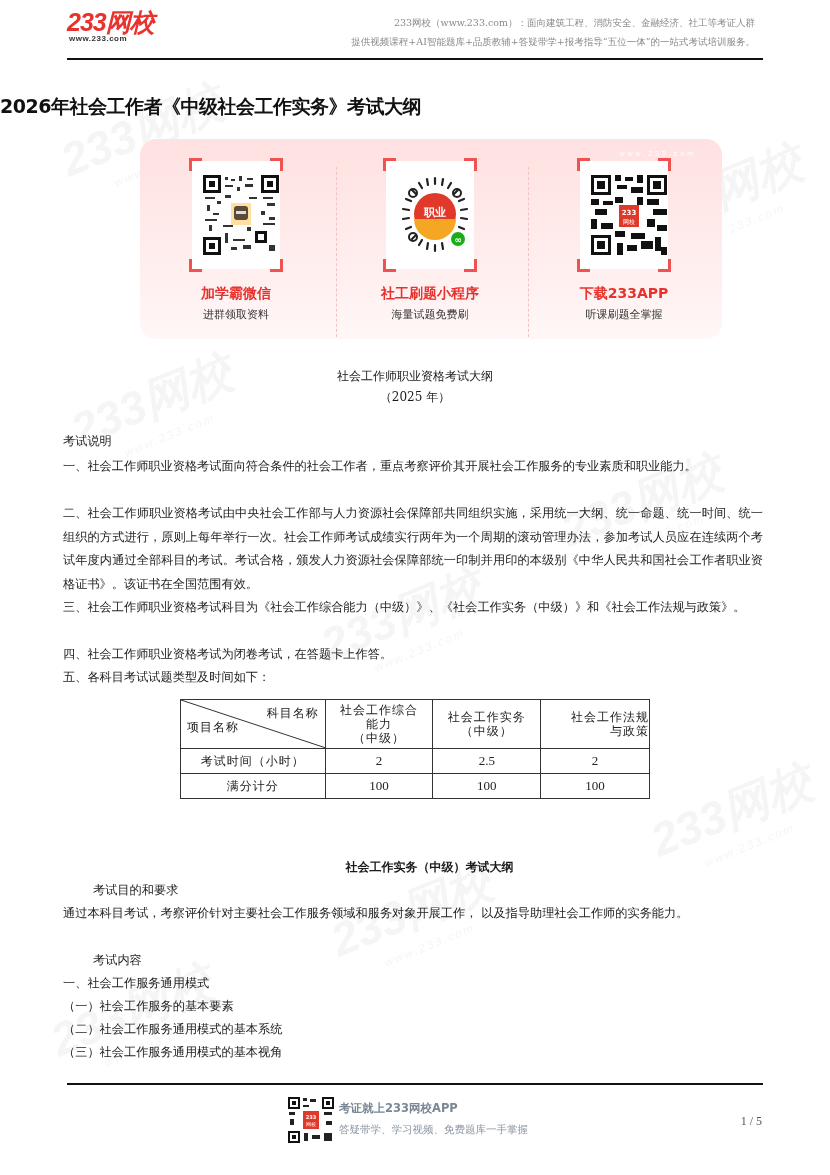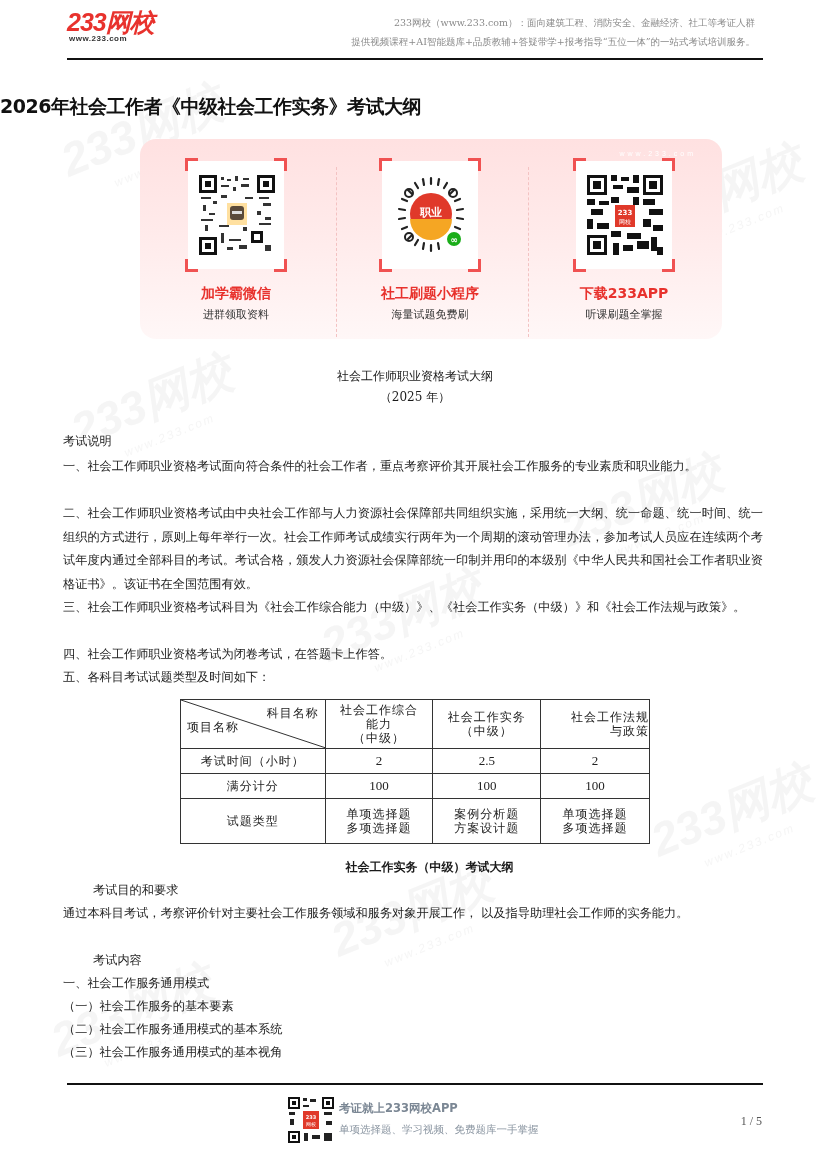--- a/index.html
+++ b/index.html
@@ -19,21 +19,21 @@
   .header-line { position: absolute; left: 67px; top: 58px; width: 696px; height: 2px; background: #111; }
 
   
   .doc-title { position: absolute; left: 0; width: 830px; top: 94px; font-family: "DejaVu Sans", sans-serif; font-weight: bold; font-size: 19px; color: #111; letter-spacing: -0.5px; }
 
   
   .banner { position: absolute; left: 140px; top: 139px; width: 582px; height: 200px; border-radius: 16px; background: linear-gradient(180deg, #ffe1e1 0%, #ffeaea 45%, #fff7f7 100%); overflow: hidden; }
   .banner-url { position: absolute; right: 26px; top: 11px; font-family: "Liberation Sans", sans-serif; font-size: 7px; letter-spacing: 3px; color: #ffffff; }
   .banner-col { position: absolute; top: 22px; width: 180px; text-align: center; }
   .banner-divider { position: absolute; top: 28px; width: 0; height: 170px; border-left: 1px dashed #f3c2c2; }
-  .qr-frame { position: relative; width: 96px; height: 108px; margin: 0 auto; background: #fff; }
+  .qr-frame { position: relative; width: 88px; height: 108px; margin: 0 auto; background: #fff; }
   .qr-frame .c { position: absolute; width: 13px; height: 13px; border-color: #f05252; border-style: solid; }
   .qr-frame .tl { left: -3px; top: -3px; border-width: 3px 0 0 3px; }
   .qr-frame .tr { right: -3px; top: -3px; border-width: 3px 3px 0 0; }
   .qr-frame .bl { left: -3px; bottom: -3px; border-width: 0 0 3px 3px; }
   .qr-frame .br { right: -3px; bottom: -3px; border-width: 0 3px 3px 0; }
   .qr-frame svg { position: absolute; left: 11px; top: 14px; }
   .banner-title { margin-top: 16px; font-family: "DejaVu Sans", sans-serif; font-weight: bold; font-size: 14px; color: #e8322d; }
   .banner-sub { margin-top: 4px; font-family: "DejaVu Sans", sans-serif; font-size: 11px; color: #333; }
 
   
@@ -275,29 +275,20 @@
     <td class="num">2</td>
     <td class="num">2.5</td>
     <td class="num">2</td>
   </tr>
   <tr style="height:25px;">
     <td>满分计分</td>
     <td class="num">100</td>
     <td class="num">100</td>
     <td class="num">100</td>
   </tr>
-  <tr style="height:45px;">
-    <td>试题类型</td>
-    <td style="white-space:pre-line;">单项选择题
-多项选择题</td>
-    <td style="white-space:pre-line;">案例分析题
-方案设计题</td>
-    <td style="white-space:pre-line;">单项选择题
-多项选择题</td>
-  </tr>
 </tbody>
   </table>
 
 <div class="center-line" style="top:859px;font-weight:bold;padding-left:29px;">社会工作实务（中级）考试大纲</div>
 <div class="para bold indent" style="top:879px;">考试目的和要求</div>
 <div class="para" style="top:902px;">通过本科目考试，考察评价针对主要社会工作服务领域和服务对象开展工作， 以及指导助理社会工作师的实务能力。</div>
 <div class="para bold indent" style="top:949px;">考试内容</div>
 <div class="para bold" style="top:972px;">一、社会工作服务通用模式</div>
 <div class="para" style="top:995px;">（一）社会工作服务的基本要素</div>
 <div class="para" style="top:1018px;">（二）社会工作服务通用模式的基本系统</div>
@@ -324,14 +315,14 @@
       <rect x="38" y="24" width="6" height="4"></rect>
       <rect x="16" y="36" width="4" height="8"></rect>
       <rect x="24" y="38" width="8" height="4"></rect>
       <rect x="36" y="36" width="8" height="8"></rect>
     </g>
   <rect x="15" y="14" width="16" height="18" fill="#e0392a"></rect>
   <text x="23" y="22" text-anchor="middle" font-family="DejaVu Sans, sans-serif" font-size="5" font-weight="bold" fill="#fff">233</text>
   <text x="23" y="29" text-anchor="middle" font-family="DejaVu Sans, sans-serif" font-size="5" fill="#fff">网校</text>
 </svg>
 <div class="footer-title">考证就上233网校APP</div>
-<div class="footer-sub">单项选择题、学习视频、免费题库一手掌握</div>
+<div class="footer-sub">答疑带学、学习视频、免费题库一手掌握</div>
 <div class="page-num">1 / 5</div>
 
 </body></html>

